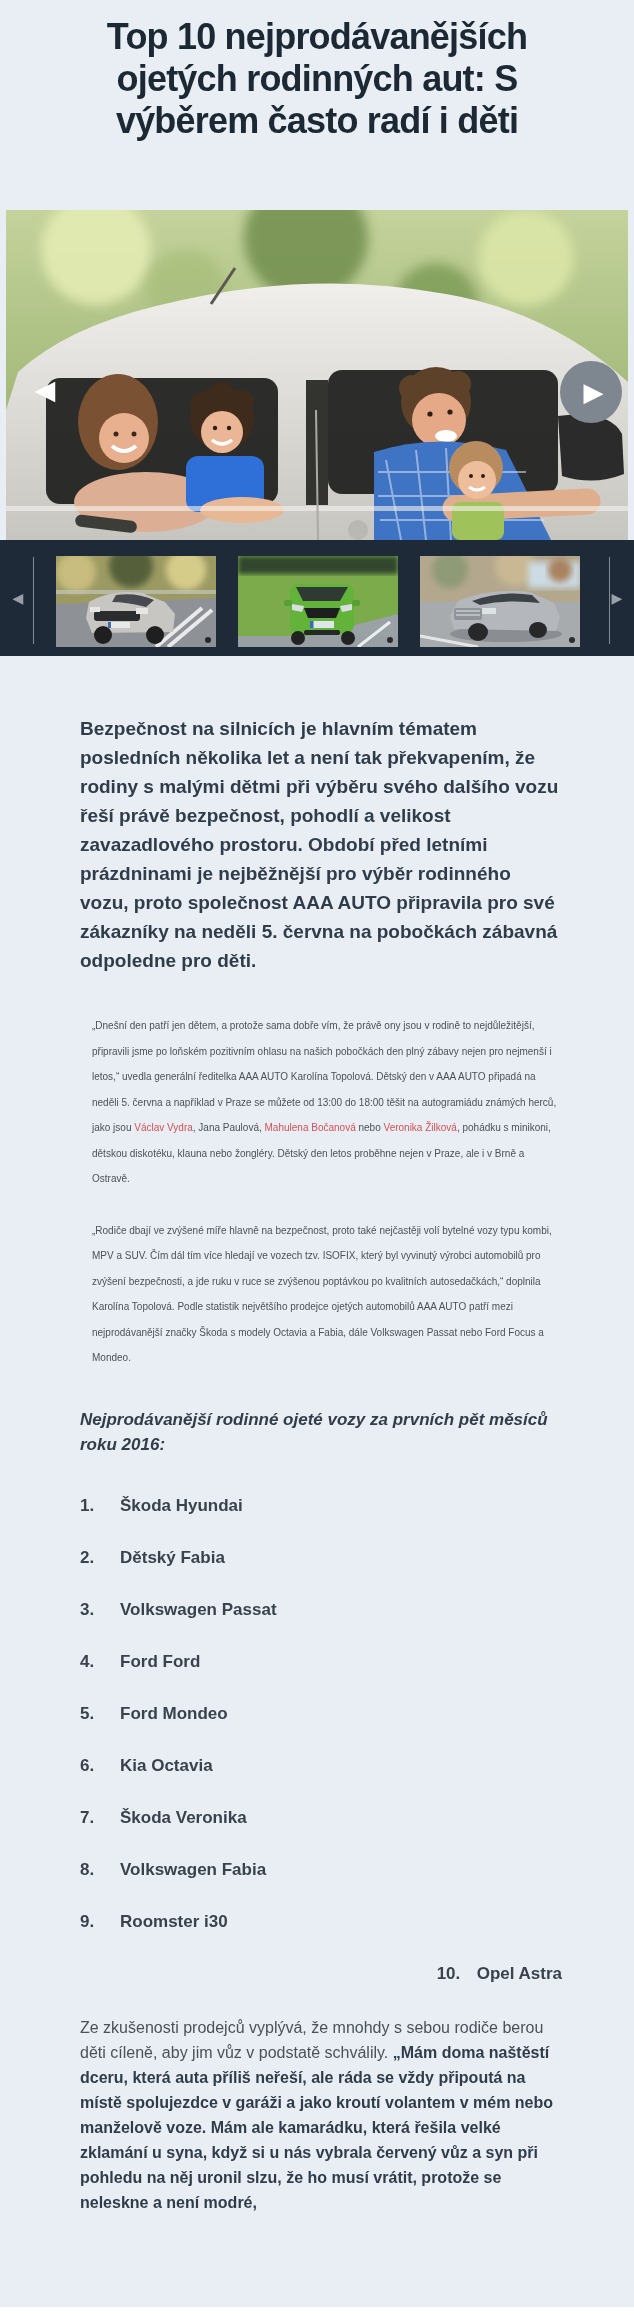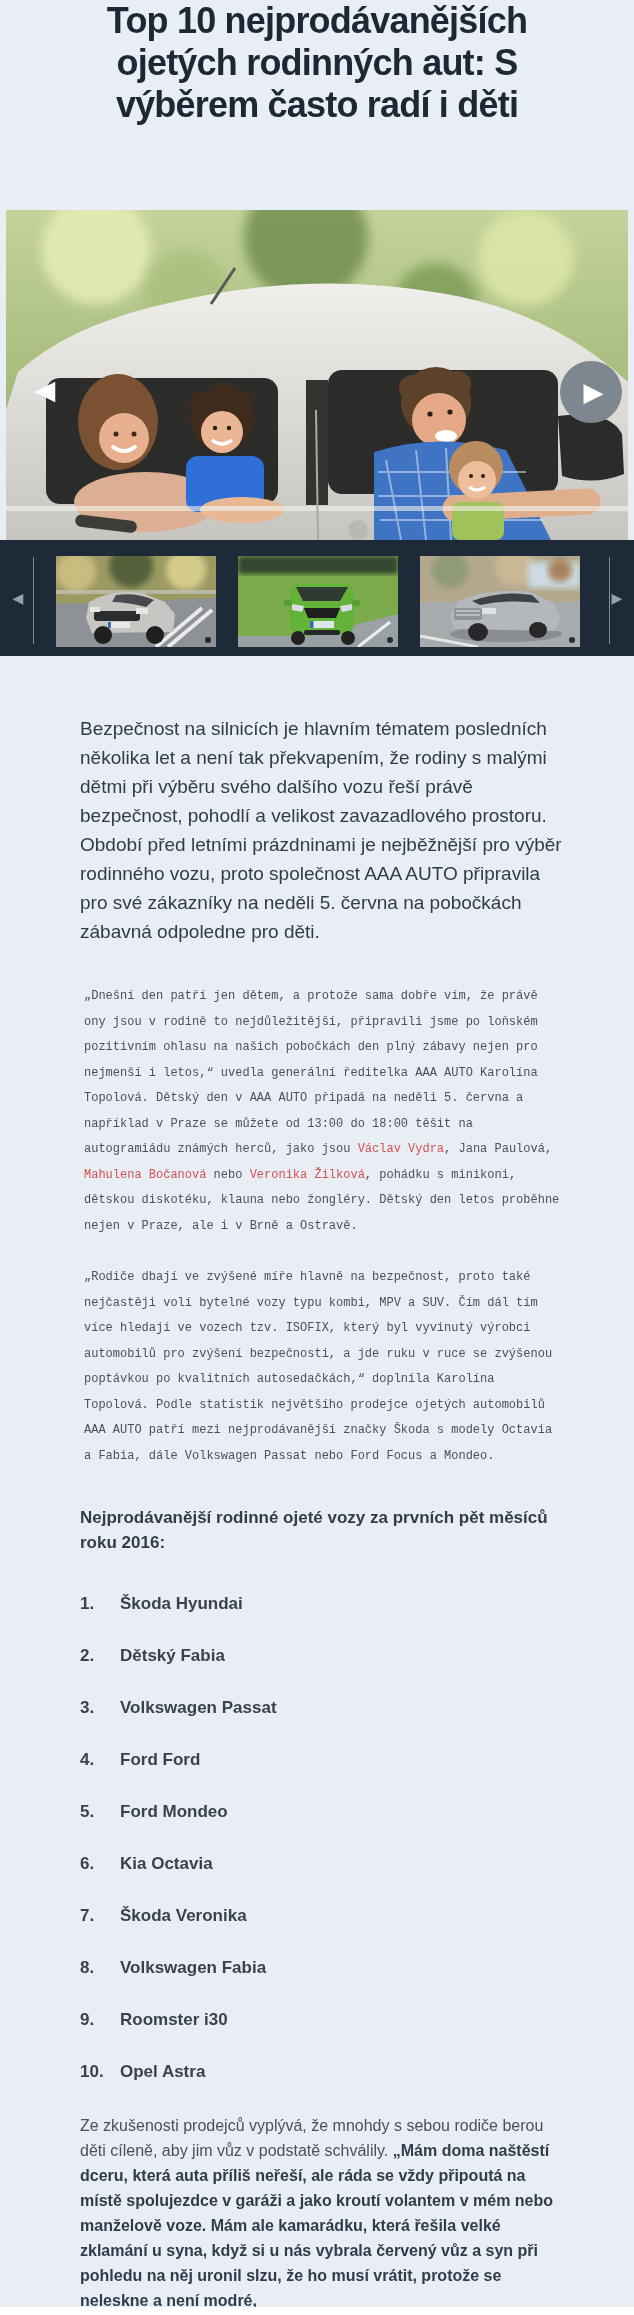--- a/index.html
+++ b/index.html
@@ -1,20 +1,20 @@
 <!DOCTYPE html>
 <html lang="cs"><head>
 <meta charset="utf-8">
 <style>
   html,body{margin:0;padding:0;}
   body{width:634px;background:#ffffff;font-family:"Liberation Sans","DejaVu Sans",sans-serif;}
   .page{position:relative;width:634px;height:2307px;background:#e9eef4;overflow:hidden;}
 
   
-  .title{position:absolute;top:0;left:62px;width:510px;margin:0;text-align:center;
+  .title{position:absolute;top:16px;left:62px;width:510px;margin:0;text-align:center;
          font-size:36px;line-height:42px;font-weight:700;letter-spacing:-0.8px;color:#1c2833;}
 
   
   .hero{position:absolute;left:6px;top:210px;width:622px;height:330px;overflow:hidden;background:#9fb173;}
   .hero svg{display:block;}
   .hero-prev{position:absolute;left:30px;top:372px;width:30px;height:36px;color:#ffffff;
              font-size:27px;line-height:36px;text-align:center;cursor:pointer;user-select:none;}
   .hero-next{position:absolute;left:560px;top:361px;width:62px;height:62px;border-radius:50%;
              background:#7e868f;color:#ffffff;font-size:26px;display:flex;align-items:center;
              justify-content:center;padding-left:5px;box-sizing:border-box;cursor:pointer;user-select:none;}
@@ -24,28 +24,28 @@
   .divider{position:absolute;top:17px;height:87px;width:1px;background:rgba(212,223,233,0.55);}
   .div-left{left:33px;} .div-right{left:609px;}
   .strip-arrow{position:absolute;top:48px;width:20px;height:20px;color:#97a0aa;font-size:14px;
                line-height:20px;text-align:center;cursor:pointer;user-select:none;}
   .strip-prev{left:8px;} .strip-next{left:607px;}
   .thumb{position:absolute;top:16px;width:160px;height:91px;overflow:hidden;cursor:pointer;background:#333;}
   .t1{left:56px;} .t2{left:238px;} .t3{left:420px;}
 
   
   .article{position:absolute;left:0;top:714px;width:634px;box-sizing:border-box;padding:0 72px 0 80px;}
-  .intro{font-size:19px;line-height:29px;font-weight:400;color:#303c49;margin:0 0 38px 0;}
-  .para{font-size:12px;line-height:25.5px;color:#4b5158;margin:0 0 26px 4px;font-family:Liberation Mono, monospace;}
+  .intro{font-size:19px;line-height:29px;font-weight:700;color:#303c49;margin:0 0 38px 0;}
+  .para{font-size:10px;line-height:25.5px;color:#4b5158;margin:0 0 26px 12px;}
   .para .link{color:#d15254;cursor:pointer;}
   .para .bold,.closing .bold{font-weight:700;color:#303c49;}
-  .list-heading{font-size:17px;line-height:25px;font-weight:700;color:#333d48;margin:36px 0 38px 0;}
+  .list-heading{font-size:17px;line-height:25px;font-weight:700;color:#333d48;margin:36px 0 38px 0;font-style:italic;}
   .toplist{list-style:none;margin:0 0 31px 0;padding:0;}
   .toplist li{display:flex;margin:0 0 31px 0;font-size:17px;line-height:21px;font-weight:700;color:#3a424c;}
-  .toplist li:last-child{margin-bottom:0;}
+  .toplist li:last-child{margin-bottom:0;justify-content:flex-end;}
   .toplist .num{width:40px;flex:0 0 40px;}
   .closing{font-size:16px;line-height:25px;color:#4b5158;margin:30px 0 0 0;}
 </style>
 </head>
 <body>
 
 <div class="page">
 
   <h1 class="title">Top 10 nejprodávanějších ojetých rodinných aut: S výběrem často radí i děti</h1>
 

